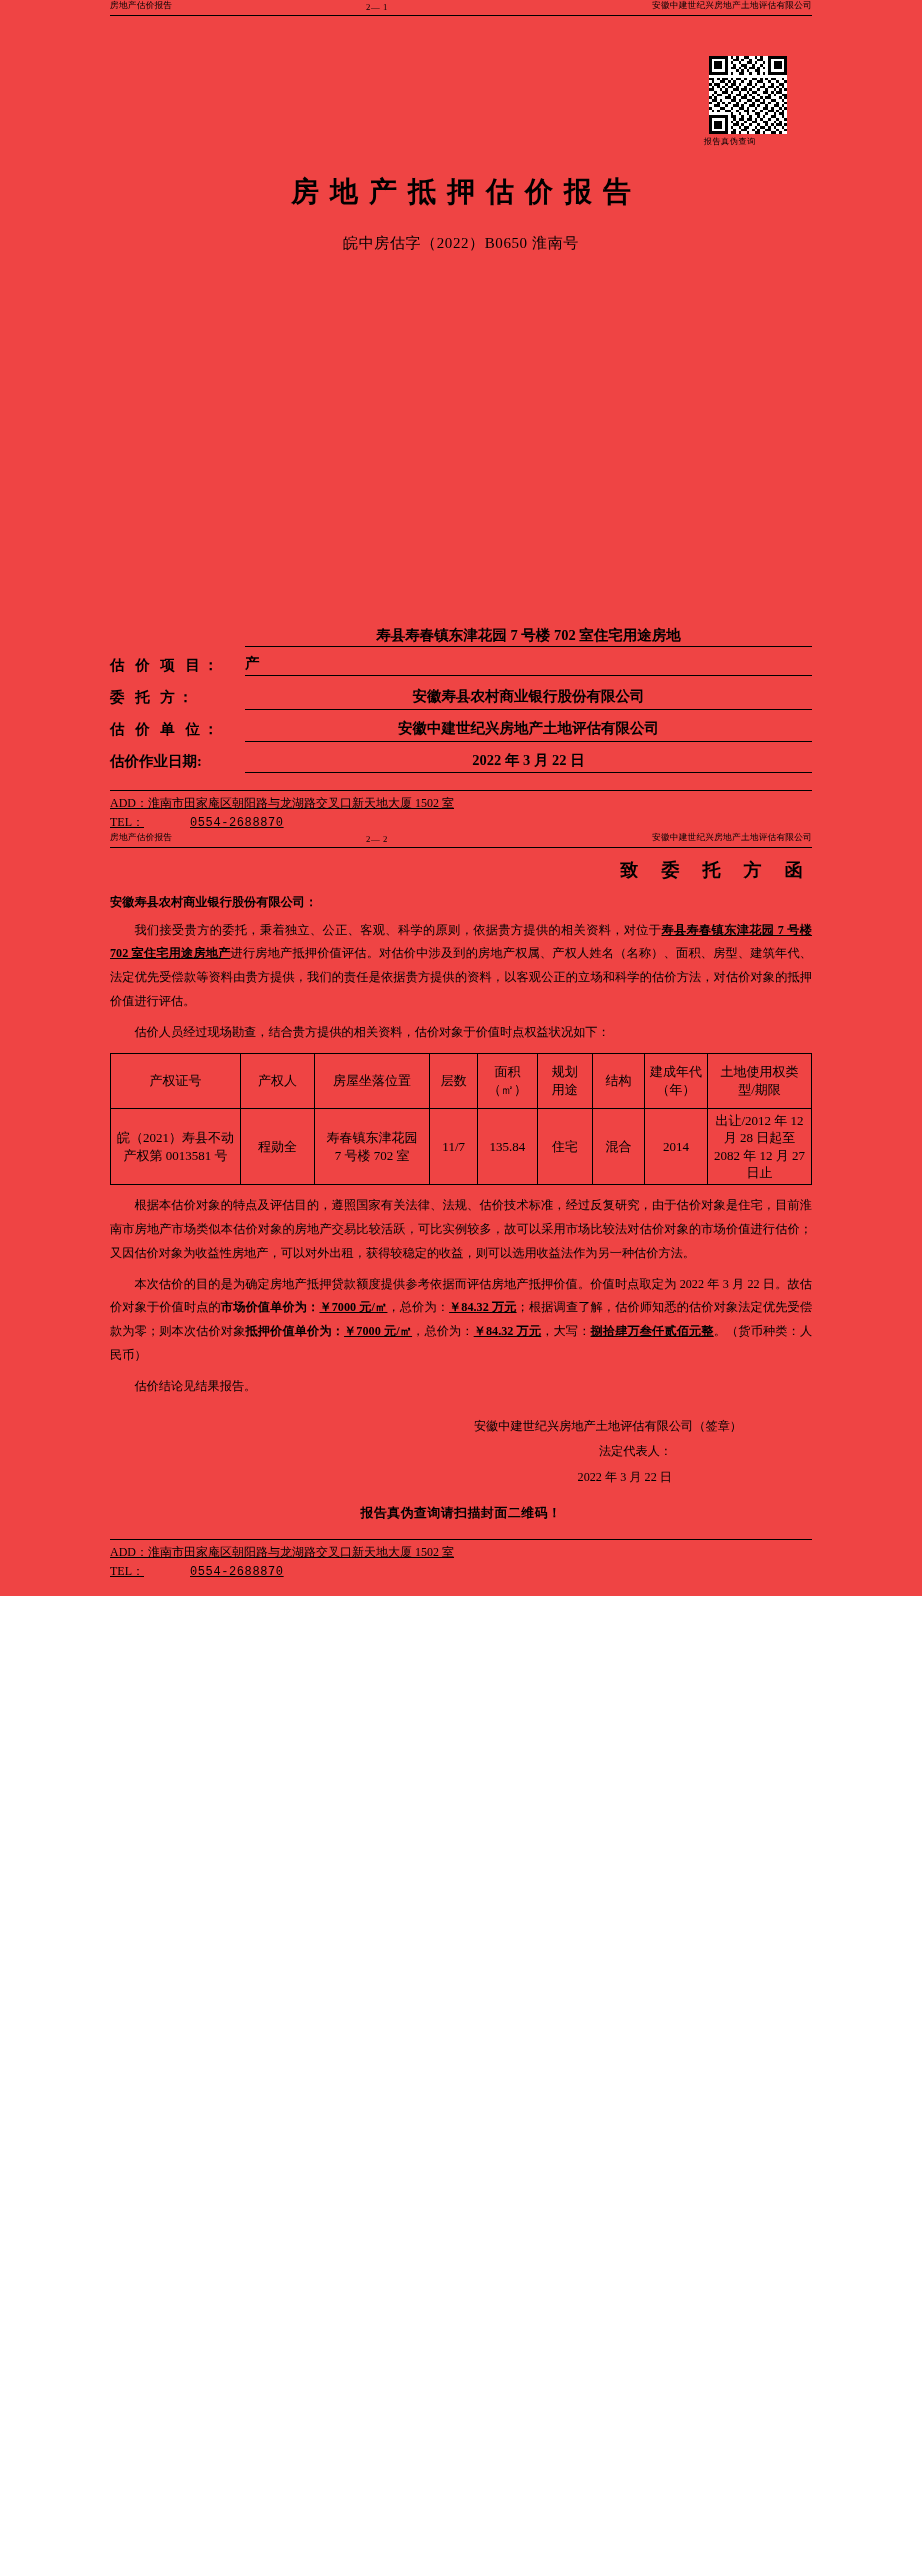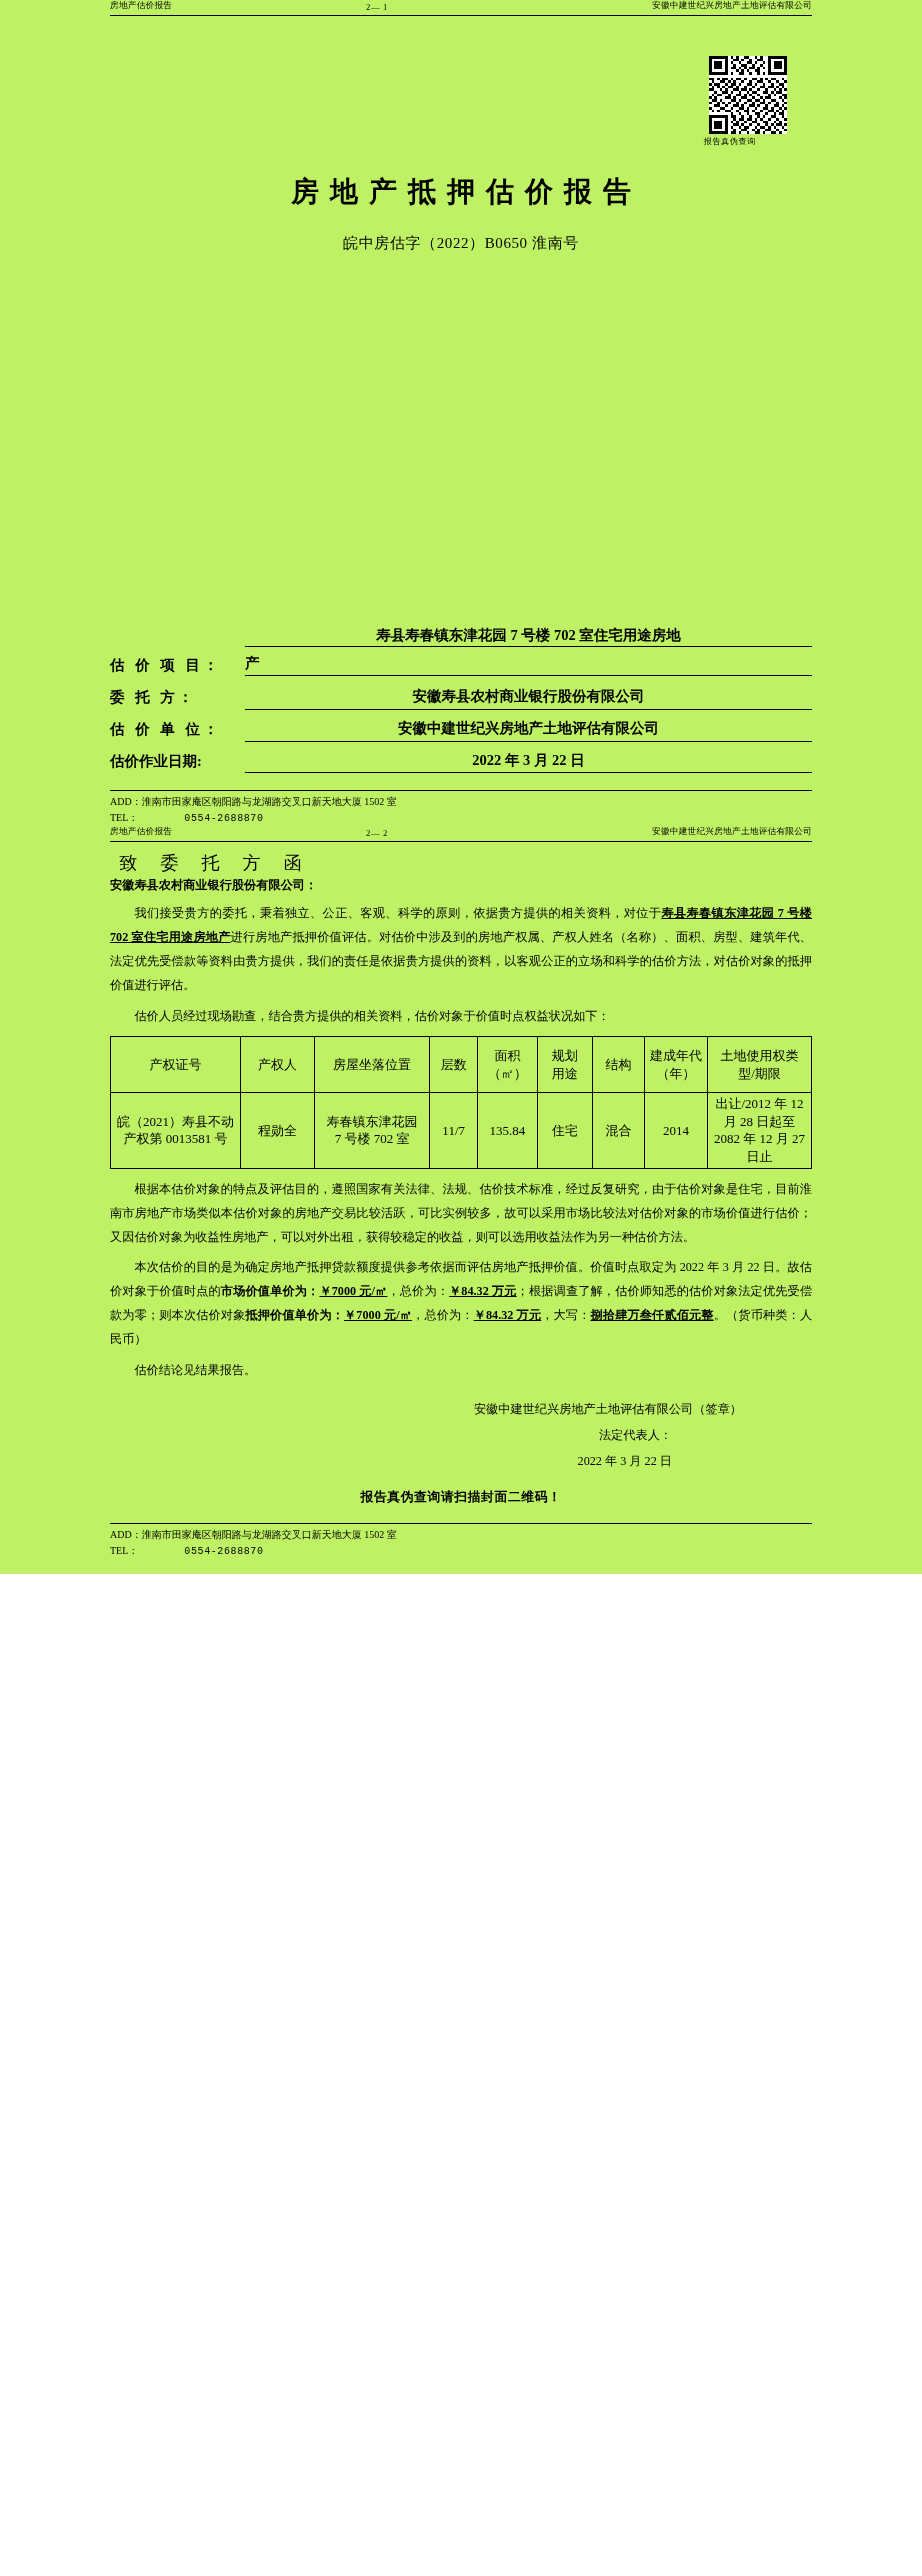--- a/index.html
+++ b/index.html
@@ -9,21 +9,21 @@
   }
   body {
     width: 922px;
     font-family: "Liberation Serif", "DejaVu Serif", serif;
     color: #000000;
     -webkit-font-smoothing: antialiased;
   }
   .page {
     position: relative;
     width: 922px;
-    background: #bef264;
+    background: #ef4444;
     box-sizing: border-box;
   }
   .page-inner {
     padding: 0 110px;
   }
   
   .running-head {
     display: flex;
     align-items: flex-end;
     font-size: 8.7px;
@@ -120,35 +120,36 @@
     text-align: left;
     margin-top: 5.8px;
     padding-bottom: 1.7px;
   }
   
   .contact-rule {
     border-top: 1.5px solid #000;
     margin-top: 16.3px;
   }
   .contact {
-    font-size: 10px;
+    font-size: 12px;
     line-height: 1.55;
     padding-top: 3.5px;
     font-family: "Liberation Serif", serif;
+    text-decoration: underline;
   }
   .contact .mono { font-family: "Liberation Mono", monospace; letter-spacing: 0.6px; margin-left: 46px; }
   
   .letter-title {
-    text-align: left;
+    text-align: right;
     font-size: 18px;
-    font-weight: normal;
+    font-weight: bold;
     letter-spacing: 9.3px;
     text-indent: 9.3px;
     margin-top: 9.3px;
-    margin-bottom: 2px;
+    margin-bottom: 12px;
   }
   .addressee {
     font-size: 12.2px;
     font-weight: bold;
     margin-bottom: 8.1px;
   }
   p.body-text {
     font-size: 12.2px;
     line-height: 1.95;
     text-align: justify;

